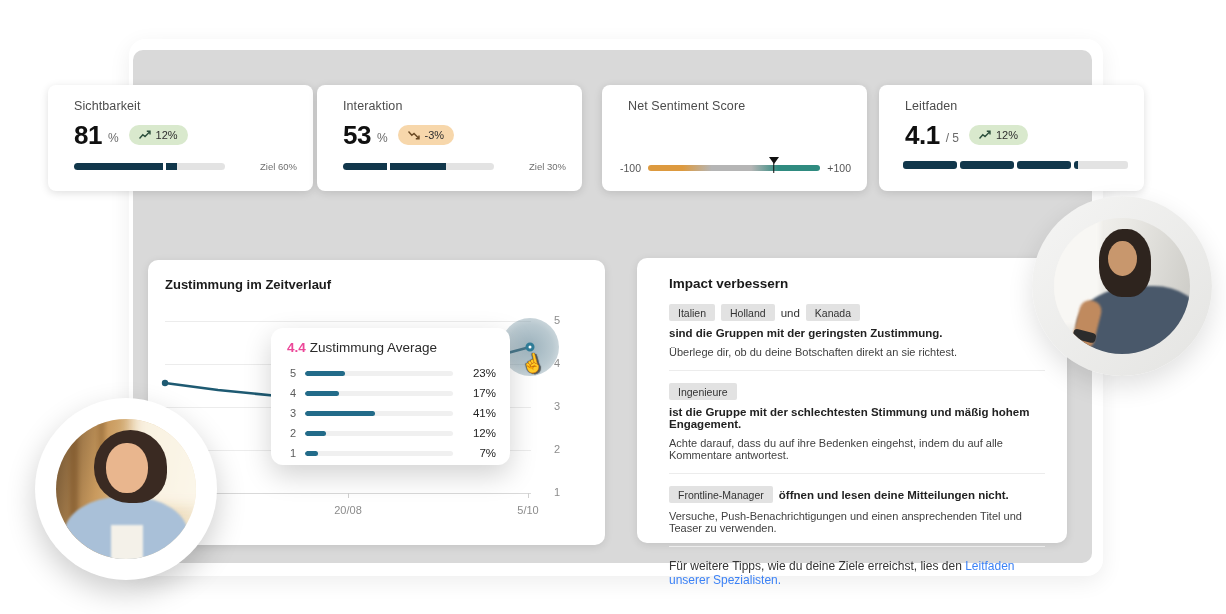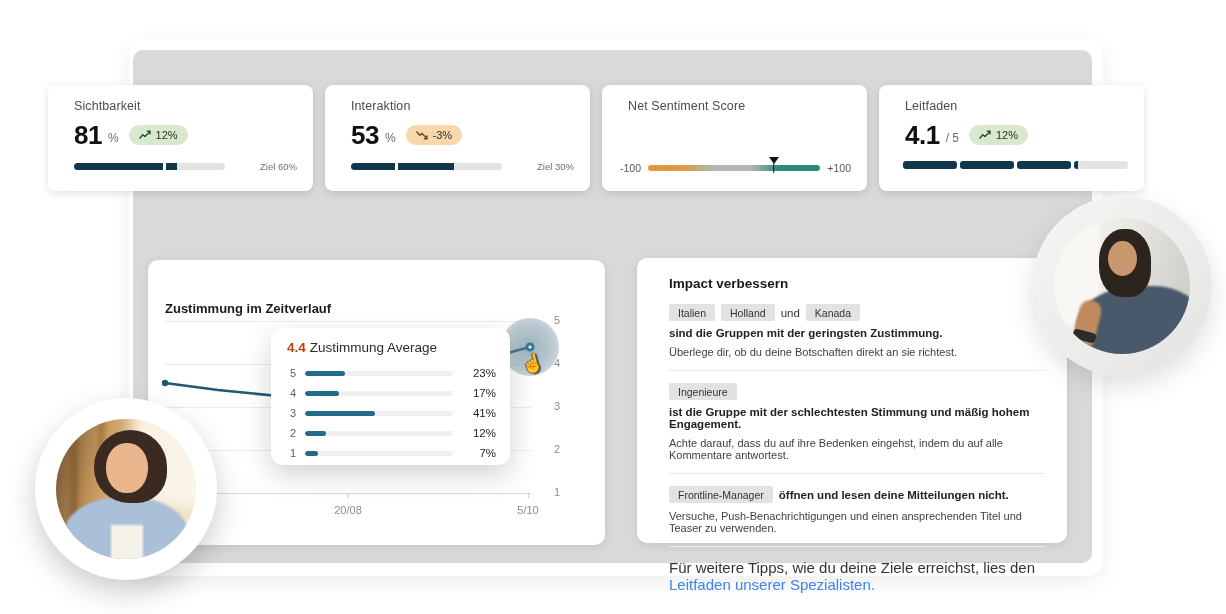--- a/index.html
+++ b/index.html
@@ -40,57 +40,57 @@
   
   .segbar { position:absolute; left:24px; right:16px; top:76px; display:flex; gap:3px; }
   .segbar span { flex:1; height:8px; border-radius:3px; background:#e3e3e3; }
 
   
   .big-heading { position:absolute; left:155px; top:218px; font-size:15.5px; font-weight:700; color:#252525; z-index:2; }
 
   
   .chart-card { position:absolute; left:148px; top:260px; width:457px; height:285px; background:#fff;
                 border-radius:10px; box-shadow:0 2px 8px rgba(0,0,0,.10); z-index:2; }
-  .chart-title { position:absolute; left:17px; top:17px; font-size:13px; font-weight:700; color:#1c1c1c;margin-top:24px; }
+  .chart-title { position:absolute; left:17px; top:17px; font-size:13px; font-weight:700; color:#1c1c1c; }
   .grid { position:absolute; left:17px; width:366px; height:1px; background:#ececec; }
   .grid.axis { background:#d9d9d9; }
   .ytick { position:absolute; left:406px; width:30px; font-size:11px; color:#8c8c8c; }
   .xtickmark { position:absolute; top:233px; width:1px; height:5px; background:#cfcfcf; }
   .xtick { position:absolute; top:244px; width:60px; text-align:center; font-size:11px; color:#8c8c8c; }
   .chart-svg { position:absolute; left:0; top:0; z-index:3; }
   .halo { position:absolute; width:58px; height:58px; border-radius:50%; z-index:4;
           background:radial-gradient(circle, rgba(96,131,148,.62) 0%, rgba(116,147,161,.5) 55%, rgba(142,166,176,.22) 100%); }
   .dot-end { position:absolute; width:9px; height:9px; border-radius:50%; background:#fff;
              border:3px solid #2f7c97; z-index:6; transform:translate(-50%,-50%); }
   .hand-cursor { position:absolute; z-index:7; font-size:18px; color:#fff; transform:rotate(-14deg);
                  text-shadow:0 0 1px #222, 1px 1px 1px rgba(0,0,0,.55), -1px 0 1px rgba(0,0,0,.4); }
 
   
   .tooltip { position:absolute; left:123px; top:68px; width:239px; height:137px; background:#fff;
              border-radius:12px; box-shadow:0 10px 28px rgba(0,0,0,.18); z-index:5; padding:12px 14px 0 16px; }
   .tt-title { font-size:13.5px; color:#2b2b2b; }
-  .tt-title b { font-weight:700; color:#c2410c; margin-right:4px;margin-top:12px; }
+  .tt-title b { font-weight:700; color:#ec4899; margin-right:4px;margin-top:12px; }
   .tt-rows { margin-top:8px; }
   .tt-row { display:flex; align-items:center; height:20px; gap:9px; }
   .tt-label { width:9px; text-align:right; font-size:11px; color:#5c5c5c; }
   .tt-track { flex:1; height:5px; border-radius:3px; background:#f0f0f0; overflow:hidden; }
   .tt-fill { height:100%; border-radius:3px; background:#226b89; }
   .tt-pct { width:34px; text-align:right; font-size:11.5px; color:#242424; }
 
   
   .impact-card { position:absolute; left:637px; top:258px; width:430px; height:285px; background:#fff;
                  border-radius:10px; box-shadow:0 2px 8px rgba(0,0,0,.10); z-index:2; padding:18px 22px 0 32px; }
   .impact-title { font-size:13.5px; font-weight:700; color:#1a1a1a; margin-bottom:13px; }
   .chip-line { display:flex; flex-wrap:wrap; align-items:center; gap:6px; font-size:11.5px; }
   .chip { background:#e2e2e2; border-radius:2px; padding:2.5px 9px; font-size:10.5px; color:#333; }
   .lead { font-weight:700; color:#222; }
   .plain { font-weight:400; color:#333; }
   .impact-body { font-size:11px; color:#3f3f3f; margin-top:7px; }
   .impact-div { height:1px; background:#ececec; margin:12px 0; }
-  .impact-footer { font-size:15px; color:#333; margin-top:2px; }
+  .impact-footer { font-size:12px; color:#333; margin-top:2px; }
   .impact-footer a { color:#3c82f6; text-decoration:none; }
 
   
   .avatar { position:absolute; border-radius:50%; z-index:20; }
   .avatar .photo { position:absolute; border-radius:50%; overflow:hidden; }
   .av-woman { left:35px; top:398px; width:182px; height:182px; background:#fff;
               box-shadow:0 12px 30px rgba(0,0,0,.20); }
   .av-woman .photo { left:21px; top:21px; width:140px; height:140px;
                      background:linear-gradient(100deg,#6e5130 0%,#c99a5e 32%,#e4c796 58%,#f4ead4 100%); }
   .av-man { left:1032px; top:196px; width:180px; height:180px;
@@ -136,21 +136,21 @@
           </svg>
         <span>12%</span>
       </span>
     </div>
     <div class="kpi-barrow">
       <div class="pbar" style="background: linear-gradient(to right, rgb(17, 55, 75) 0%, rgb(17, 55, 75) 59%, rgb(255, 255, 255) 59%, rgb(255, 255, 255) 61%, rgb(17, 55, 75) 61%, rgb(17, 55, 75) 68%, rgb(227, 227, 227) 68%, rgb(227, 227, 227) 100%);"></div>
       <span class="ziel">Ziel 60%</span>
     </div>
   </div>
 
-  <div class="kpi" style="left:325px">
+  <div class="kpi" style="left:317px">
     <div class="kpi-title">Interaktion</div>
     <div class="kpi-valrow">
       <span class="kpi-value">53</span>
       <span class="kpi-suffix">%</span>
       <span class="badge down">
         <svg class="tiny-svg" width="12" height="10" viewBox="0 0 12 10">
             <path d="M0.5,1.5 L3.8,5.2 L6,3.4 L11,8.5 M7.8,8.7 L11,8.7 L11,5.4" fill="none" stroke="#6b4a23" stroke-width="1.4"></path>
           </svg>
         <span>-3%</span>
       </span>

